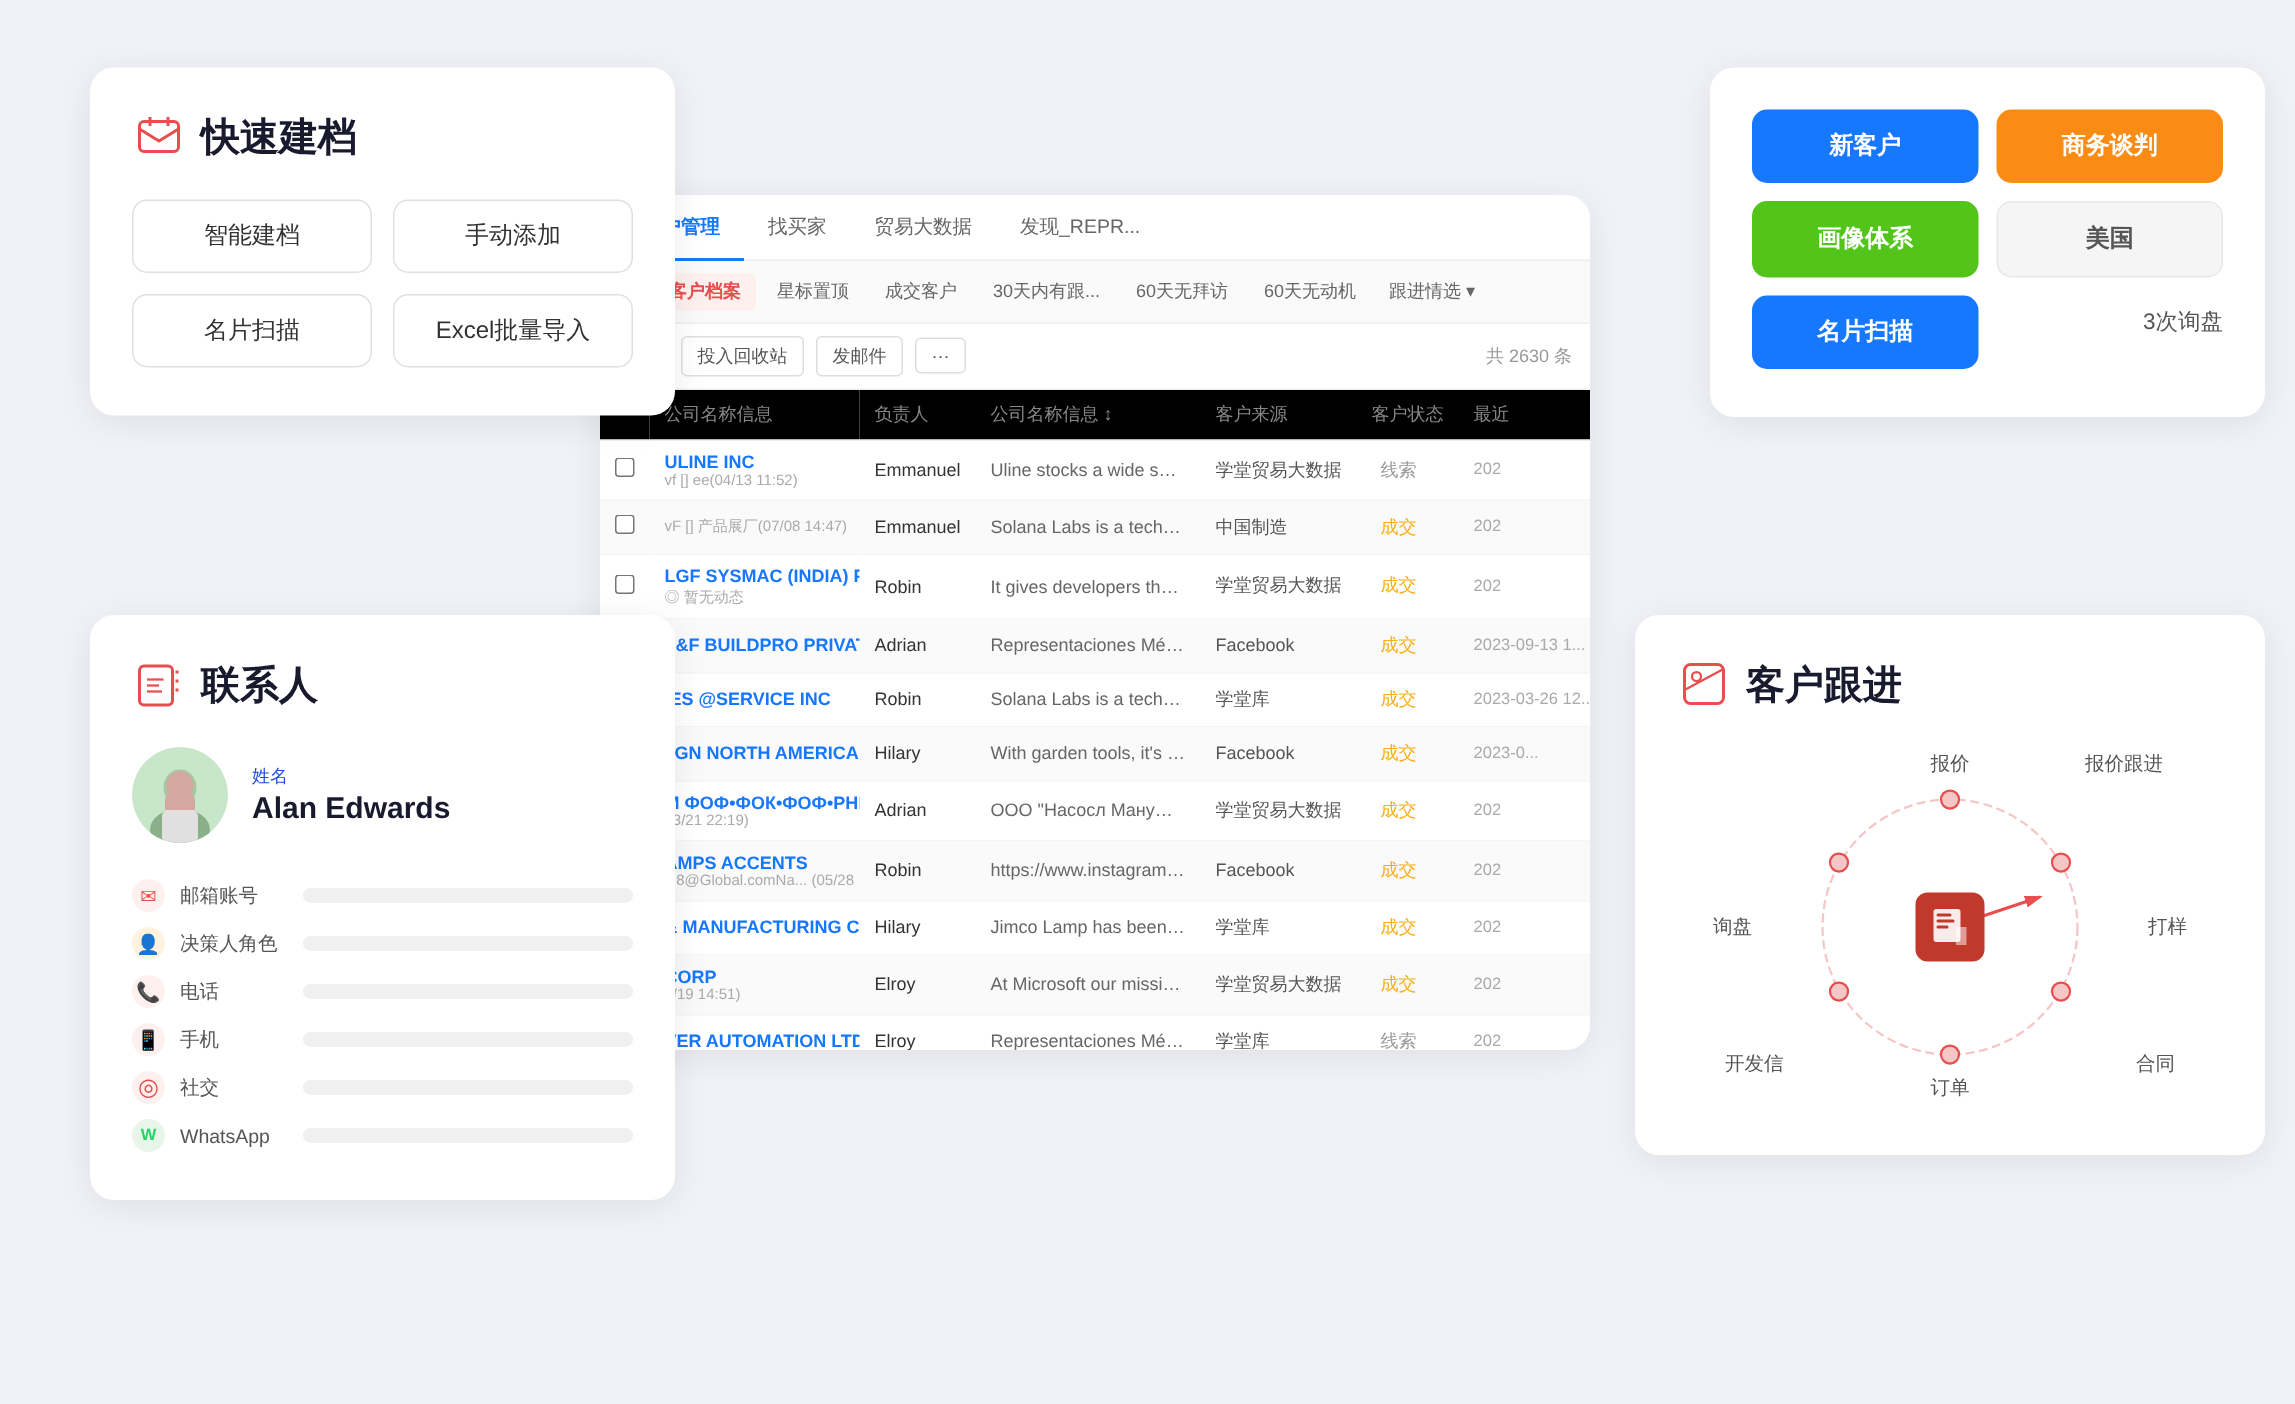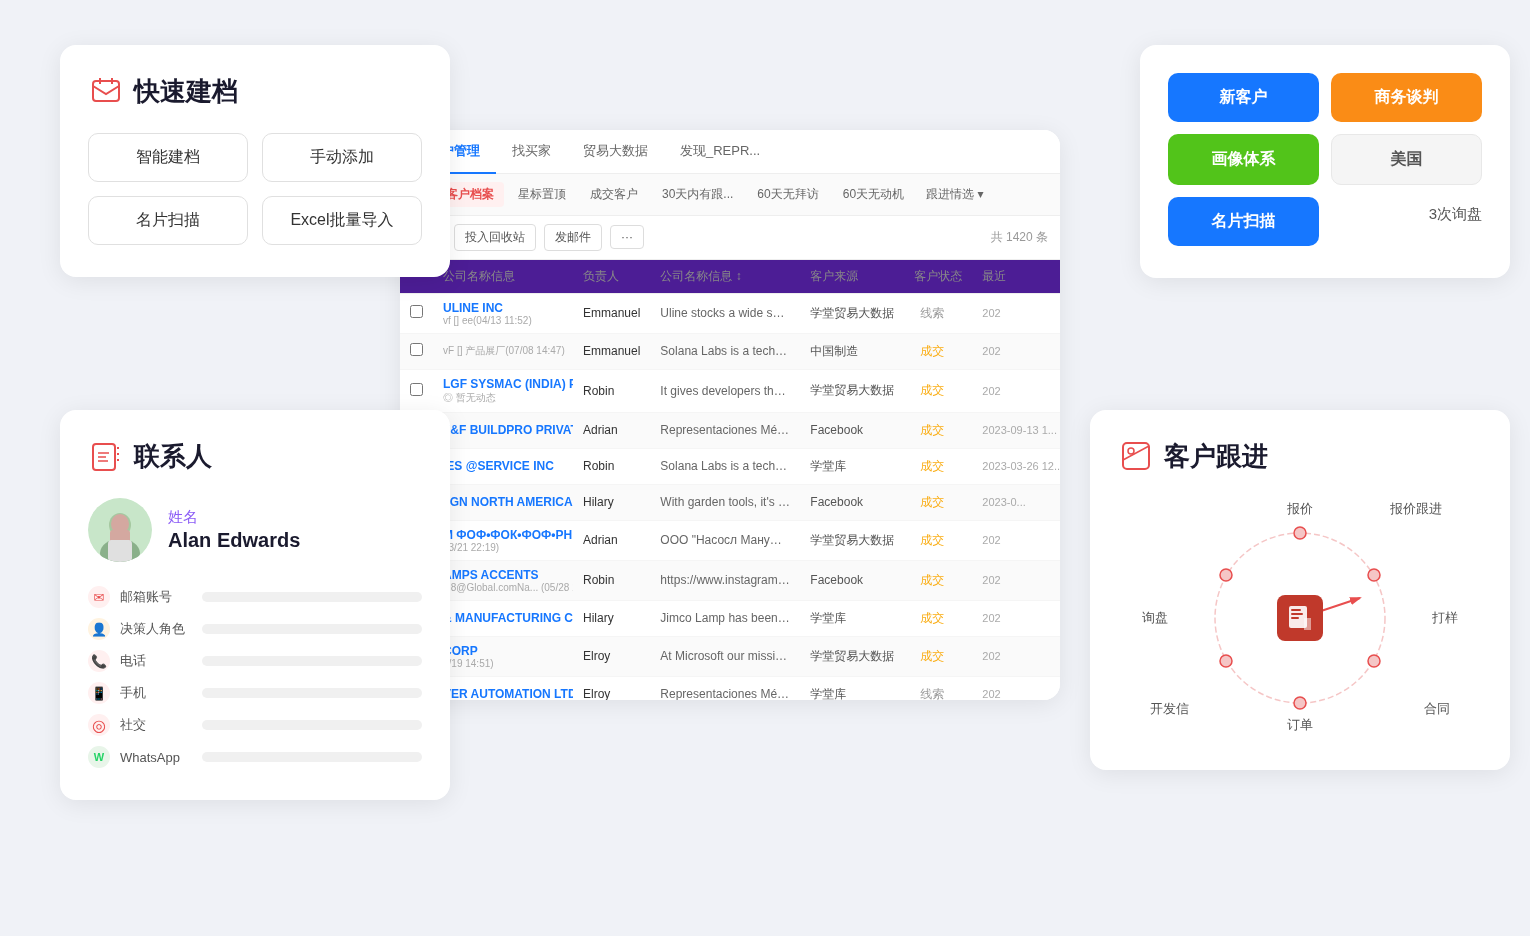--- a/index.html
+++ b/index.html
@@ -155,21 +155,21 @@
       margin-left: auto;
       font-size: 12px;
       color: #999;
     }
     .data-table {
       width: 100%;
       border-collapse: collapse;
       font-size: 12px;
     }
     .data-table th {
-      background: #4c1d95;
+      background: #000000;
       padding: 8px 10px;
       text-align: left;
       color: #888;
       font-weight: 500;
       border-bottom: 1px solid #eee;
       white-space: nowrap;
     }
     .data-table td {
       padding: 7px 10px;
       border-bottom: 1px solid #f5f5f5;
@@ -210,21 +210,21 @@
       border-radius: 50%;
       overflow: hidden;
       background: #e8f5e9;
       display: flex;
       align-items: center;
       justify-content: center;
       flex-shrink: 0;
     }
     .avatar-svg { width: 64px; height: 64px; }
     .contact-name-block { display: flex; flex-direction: column; gap: 2px; }
-    .contact-name-label { font-size: 15px; color: #8b5cf6; }
+    .contact-name-label { font-size: 12px; color: #1d4ed8; }
     .contact-name { font-size: 20px; font-weight: 700; color: #1a1a2e; }
     .contact-fields { display: flex; flex-direction: column; gap: 10px; }
     .contact-field-row {
       display: flex;
       align-items: center;
       gap: 10px;
     }
     .field-icon { width: 22px; height: 22px; border-radius: 50%; display: flex; align-items: center; justify-content: center; flex-shrink: 0; font-size: 13px; }
     .field-icon.email { background: #fff0f0; color: #e84e4e; }
     .field-icon.role { background: #fff3e0; color: #fa8c16; }
@@ -346,21 +346,21 @@
       <div class="subtab">60天无拜访</div>
       <div class="subtab">60天无动机</div>
       <div class="subtab-dropdown">跟进情选 ▾</div>
     </div>
 
     <div class="table-toolbar">
       <button class="toolbar-btn">选</button>
       <button class="toolbar-btn">投入回收站</button>
       <button class="toolbar-btn">发邮件</button>
       <button class="toolbar-btn">···</button>
-      <span class="toolbar-count">共 1420 条</span>
+      <span class="toolbar-count">共 2630 条</span>
     </div>
 
     <div style="overflow-y:auto; max-height: 440px;">
       <table class="data-table">
         <thead>
           <tr>
             <th></th>
             <th>公司名称信息</th>
             <th>负责人</th>
             <th>公司名称信息 ↕</th>

